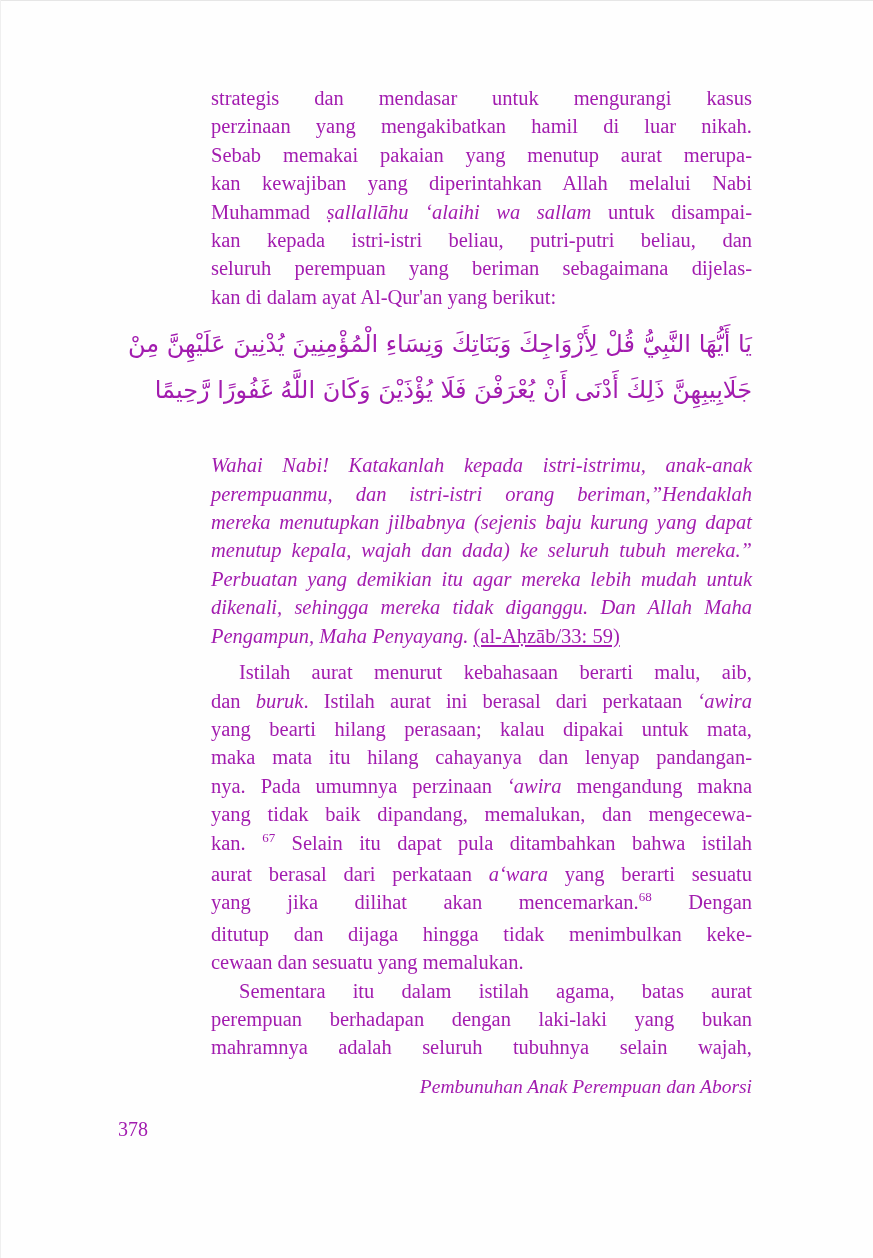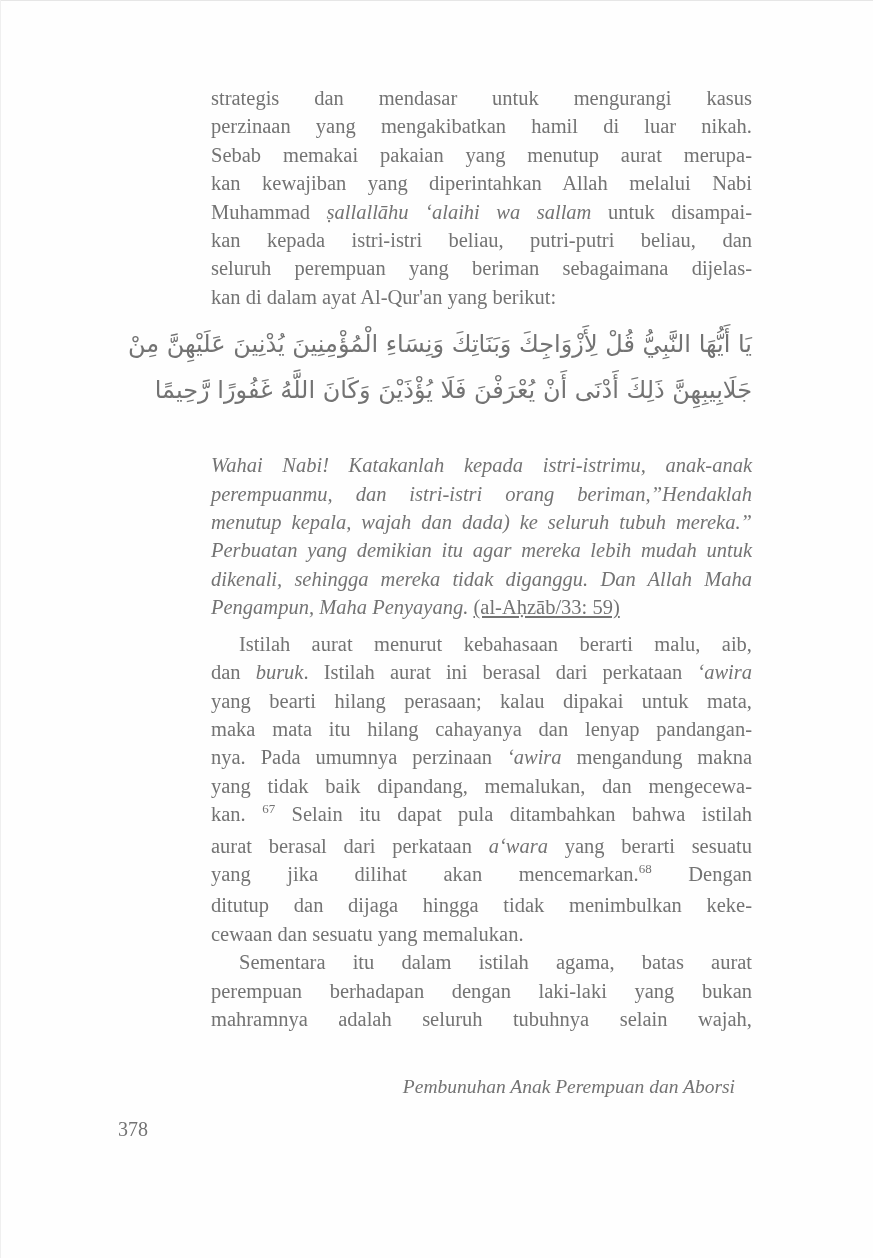--- a/index.html
+++ b/index.html
@@ -7,21 +7,21 @@
     padding: 0;
     background: #ffffff;
   }
   .page {
     position: relative;
     width: 873px;
     height: 1258px;
     background: #fefefe;
     overflow: hidden;
     font-family: "Liberation Serif", "DejaVu Serif", serif;
-    color: #737373;
+    color: #a21caf;
   }
   .page::before {
     content: "";
     position: absolute;
     top: 0; left: 0; right: 0;
     height: 1px;
     background: #e6e6e6;
   }
   .page::after {
     content: "";
@@ -70,21 +70,21 @@
 
   .footer-page-number {
     position: absolute;
     left: 118px;
     top: 1074px;
     font-size: 20px;
     margin-top: 44px;
   }
   .footer-book-title {
     position: absolute;
-    right: 138px;
+    right: 121px;
     top: 1076px;
     font-size: 19.5px;
     font-style: italic;
   }
 </style>
 </head>
 <body>
 
 <div class="page">
   <div class="content">
@@ -98,20 +98,21 @@
         <div class="line"><span>seluruh perempuan yang beriman sebagaimana dijelas-</span></div>
         <div class="line last"><span>kan di dalam ayat Al-Qur'an yang berikut:</span></div>
       </div>
       <div class="block arabic">
         <div class="line"><span>يَا أَيُّهَا النَّبِيُّ قُلْ لِأَزْوَاجِكَ وَبَنَاتِكَ وَنِسَاءِ الْمُؤْمِنِينَ يُدْنِينَ عَلَيْهِنَّ مِنْ</span></div>
         <div class="line"><span>جَلَابِيبِهِنَّ ذَلِكَ أَدْنَى أَنْ يُعْرَفْنَ فَلَا يُؤْذَيْنَ وَكَانَ اللَّهُ غَفُورًا رَّحِيمًا</span></div>
       </div>
       <div class="block italic-trans">
         <div class="line"><span>Wahai Nabi! Katakanlah kepada istri-istrimu, anak-anak</span></div>
         <div class="line"><span>perempuanmu, dan istri-istri orang beriman,”Hendaklah</span></div>
+        <div class="line"><span>mereka menutupkan jilbabnya (sejenis baju kurung yang dapat</span></div>
         <div class="line"><span>menutup kepala, wajah dan dada) ke seluruh tubuh mereka.”</span></div>
         <div class="line"><span>Perbuatan yang demikian itu agar mereka lebih mudah untuk</span></div>
         <div class="line"><span>dikenali, sehingga mereka tidak diganggu. Dan Allah Maha</span></div>
         <div class="line last"><span>Pengampun, Maha Penyayang. </span><span class="r">(al-Aḥzāb/33: 59)</span></div>
       </div>
       <div class="block body gap-above">
         <div class="line indent"><span>Istilah aurat menurut kebahasaan berarti malu, aib,</span></div>
         <div class="line"><span>dan </span><span class="i">buruk</span><span>. Istilah aurat ini berasal dari perkataan </span><span class="i">‘awira</span></div>
         <div class="line"><span>yang bearti hilang perasaan; kalau dipakai untuk mata,</span></div>
         <div class="line"><span>maka mata itu hilang cahayanya dan lenyap pandangan-</span></div>

